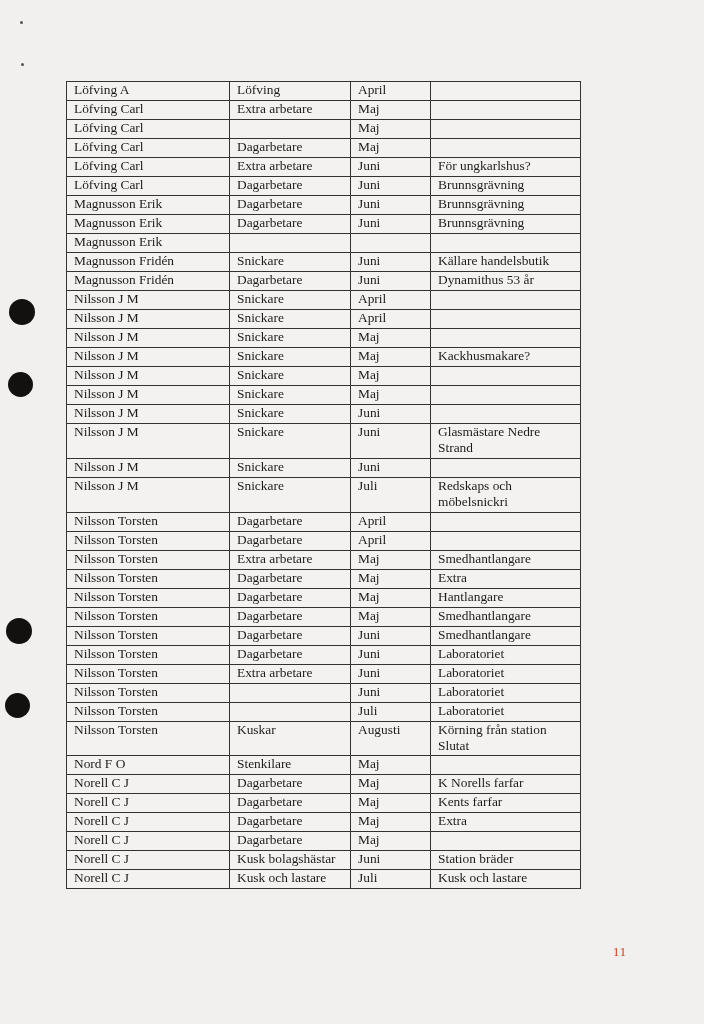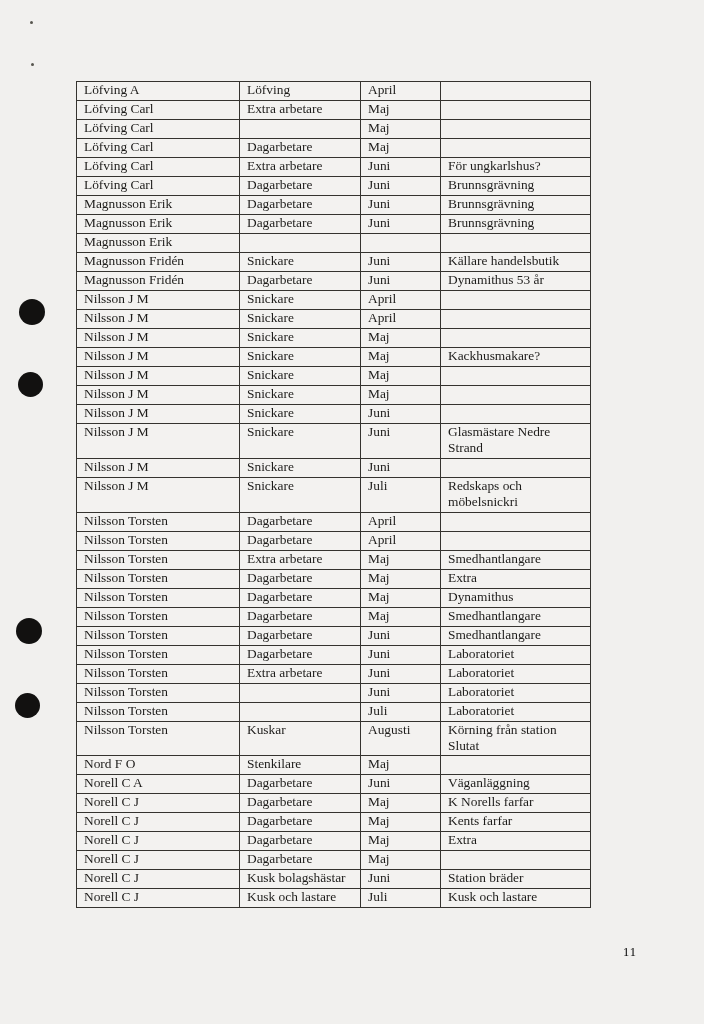--- a/index.html
+++ b/index.html
@@ -4,21 +4,21 @@
 <style>
   html,body{margin:0;padding:0;}
   body{
     width:704px;height:1024px;
     background:#f1f0ee;
     position:relative;
     overflow:hidden;
     font-family:"Liberation Serif","DejaVu Serif",serif;
     color:#1d1c1a;
   }
-  .page{position:absolute;inset:0;margin-left:10px;}
+  .page{position:absolute;inset:0;}
   
   .worktable{
     position:absolute;
     left:66px;top:81px;
     border-collapse:collapse;
     table-layout:fixed;
     width:514px;
     background:#f3f2f0;
   }
   .worktable td{
@@ -34,21 +34,21 @@
   col.c-name{width:163px;}
   col.c-occ{width:121px;}
   col.c-month{width:80px;}
   col.c-note{width:150px;}
   
   .page-number{
     position:absolute;
     left:613px;top:945px;
     font-size:12.5px;
     letter-spacing:1px;
-    color:#000000;
+    color:#c2410c;
     font-family:"Liberation Serif","DejaVu Serif",serif;
   }
   
   .hole{
     position:absolute;
     background:#121110;
     border-radius:50%;
   }
   .hole1{left:9px;top:299px;width:26px;height:26px;}
   .hole2{left:8px;top:372px;width:25px;height:25px;}
@@ -233,21 +233,21 @@
         <tr>
           <td>Nilsson Torsten</td>
           <td>Dagarbetare</td>
           <td>Maj</td>
           <td>Extra</td>
         </tr>
         <tr>
           <td>Nilsson Torsten</td>
           <td>Dagarbetare</td>
           <td>Maj</td>
-          <td>Dynamithus</td>
+          <td>Hantlangare</td>
         </tr>
         <tr>
           <td>Nilsson Torsten</td>
           <td>Dagarbetare</td>
           <td>Maj</td>
           <td>Smedhantlangare</td>
         </tr>
         <tr>
           <td>Nilsson Torsten</td>
           <td>Dagarbetare</td>
@@ -285,26 +285,20 @@
           <td>Körning från station
 Slutat</td>
         </tr>
         <tr>
           <td>Nord F O</td>
           <td>Stenkilare</td>
           <td>Maj</td>
           <td></td>
         </tr>
         <tr>
-          <td>Norell C A</td>
-          <td>Dagarbetare</td>
-          <td>Juni</td>
-          <td>Väganläggning</td>
-        </tr>
-        <tr>
           <td>Norell C J</td>
           <td>Dagarbetare</td>
           <td>Maj</td>
           <td>K Norells farfar</td>
         </tr>
         <tr>
           <td>Norell C J</td>
           <td>Dagarbetare</td>
           <td>Maj</td>
           <td>Kents farfar</td>

